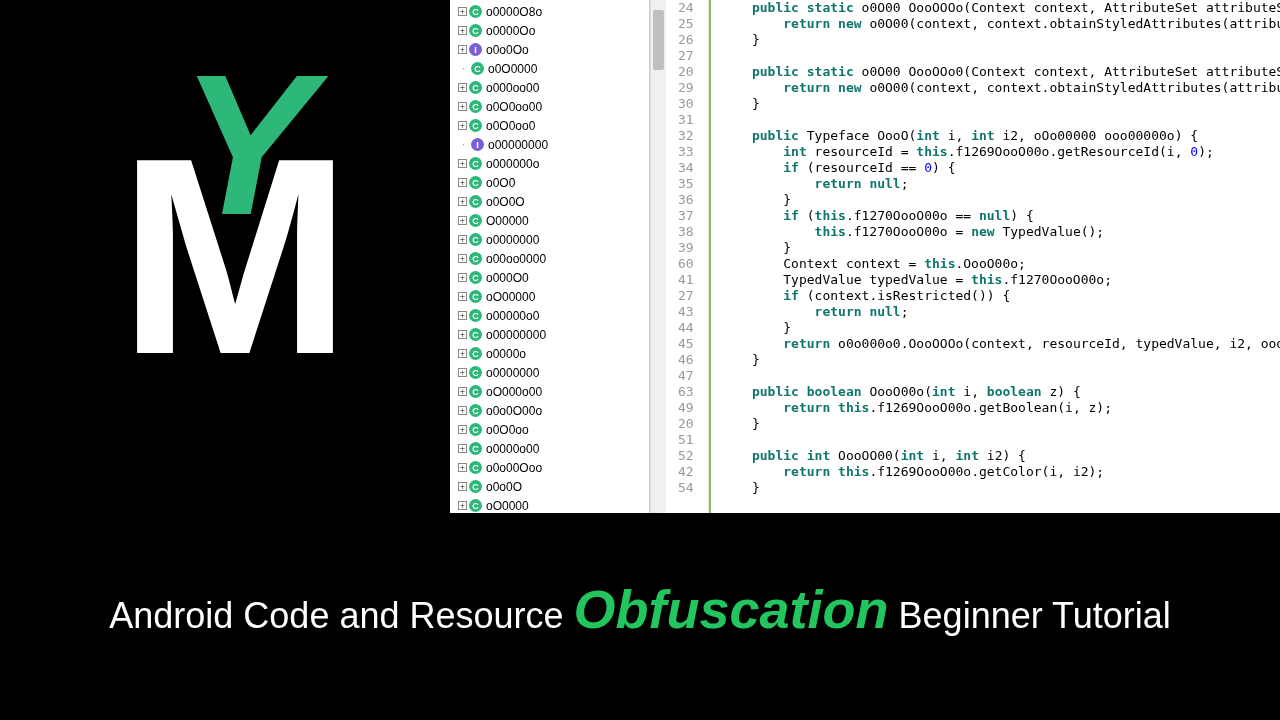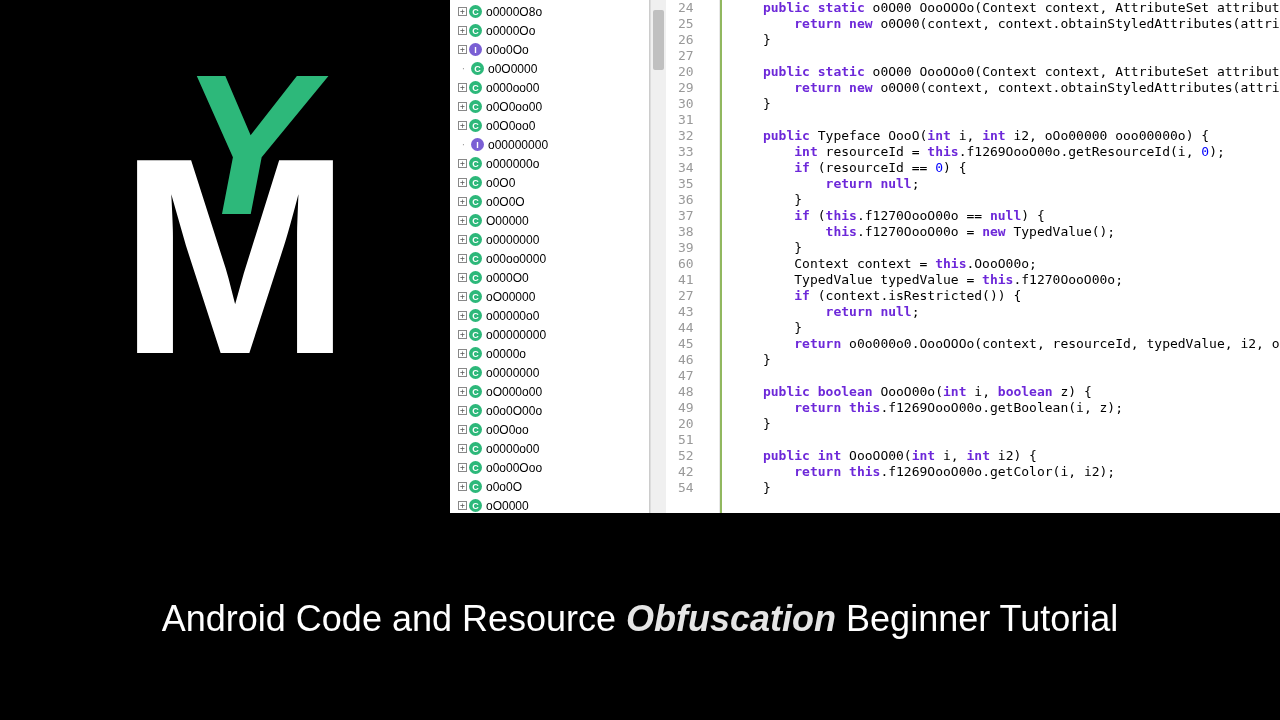--- a/index.html
+++ b/index.html
@@ -118,50 +118,50 @@
   display: flex;
   font-family: Consolas, monospace;
   font-size: 13px;
   overflow: hidden;
 }
 .gutter {
   background: #fff;
   border-right: 1px solid #e8e8e8;
   color: #999;
   text-align: left;
-  padding: 0 25px 0 12px;
+  padding: 0 14px 0 12px;
   line-height: 16px;
 }
 .gutter-line { height: 16px; }
 .code-area {
   flex: 1;
   border-left: 2px solid #91b85f;
   padding-left: 10px;
   line-height: 16px;
   white-space: pre;
   overflow: hidden;
 }
 .code-line { height: 16px; }
-.kw { color: #6d28d9; font-weight: bold; }
+.kw { color: #0f766e; font-weight: bold; }
 .num { color: #0000ff; }
 .caption {
   position: absolute;
   bottom: 80px;
   left: 0;
   right: 0;
   text-align: center;
   color: #fff;
   font-size: 36px;
   font-family: 'Segoe UI', Arial, sans-serif;
 }
 .caption .highlight {
-  color: #e5e5e5;
+  color: #22c55e;
   font-style: italic;
   font-weight: bold;
-  font-size: 36px;
+  font-size: 54px;
 }
 </style>
 </head>
 <body>
 
 <div class="logo-area">
   <div class="logo-m">M</div>
   <div class="logo-y">Y</div>
 </div>
 
@@ -325,21 +325,21 @@
         <div class="gutter-line">38</div>
         <div class="gutter-line">39</div>
         <div class="gutter-line">60</div>
         <div class="gutter-line">41</div>
         <div class="gutter-line">27</div>
         <div class="gutter-line">43</div>
         <div class="gutter-line">44</div>
         <div class="gutter-line">45</div>
         <div class="gutter-line">46</div>
         <div class="gutter-line">47</div>
-        <div class="gutter-line">48</div>
+        <div class="gutter-line">63</div>
         <div class="gutter-line">49</div>
         <div class="gutter-line">20</div>
         <div class="gutter-line">51</div>
         <div class="gutter-line">52</div>
         <div class="gutter-line">42</div>
         <div class="gutter-line">54</div>
       </div>
     <div class="code-area" id="code"><div class="code-line"><span>    </span><span class="kw">public</span><span> </span><span class="kw">static</span><span> o0O00 OooOOOo(Context context, AttributeSet attributeSet, </span></div><div class="code-line"><span>        </span><span class="kw">return</span><span> </span><span class="kw">new</span><span> o0O00(context, context.obtainStyledAttributes(attributeSet, i</span></div><div class="code-line">    }</div><div class="code-line"></div><div class="code-line"><span>    </span><span class="kw">public</span><span> </span><span class="kw">static</span><span> o0O00 OooOOo0(Context context, AttributeSet attributeSet, </span></div><div class="code-line"><span>        </span><span class="kw">return</span><span> </span><span class="kw">new</span><span> o0O00(context, context.obtainStyledAttributes(attributeSet, i</span></div><div class="code-line">    }</div><div class="code-line"></div><div class="code-line"><span>    </span><span class="kw">public</span><span> Typeface OooO(</span><span class="kw">int</span><span> i, </span><span class="kw">int</span><span> i2, oOo00000 ooo00000o) {</span></div><div class="code-line"><span>        </span><span class="kw">int</span><span> resourceId = </span><span class="kw">this</span><span>.f1269OooO00o.getResourceId(i, </span><span class="num">0</span><span>);</span></div><div class="code-line"><span>        </span><span class="kw">if</span><span> (resourceId == </span><span class="num">0</span><span>) {</span></div><div class="code-line"><span>            </span><span class="kw">return</span><span> </span><span class="kw">null</span><span>;</span></div><div class="code-line">        }</div><div class="code-line"><span>        </span><span class="kw">if</span><span> (</span><span class="kw">this</span><span>.f1270OooO00o == </span><span class="kw">null</span><span>) {</span></div><div class="code-line"><span>            </span><span class="kw">this</span><span>.f1270OooO00o = </span><span class="kw">new</span><span> TypedValue();</span></div><div class="code-line">        }</div><div class="code-line"><span>        Context context = </span><span class="kw">this</span><span>.OooO00o;</span></div><div class="code-line"><span>        TypedValue typedValue = </span><span class="kw">this</span><span>.f1270OooO00o;</span></div><div class="code-line"><span>        </span><span class="kw">if</span><span> (context.isRestricted()) {</span></div><div class="code-line"><span>            </span><span class="kw">return</span><span> </span><span class="kw">null</span><span>;</span></div><div class="code-line">        }</div><div class="code-line"><span>        </span><span class="kw">return</span><span> o0o000o0.OooOOOo(context, resourceId, typedValue, i2, ooo00000o, r</span></div><div class="code-line">    }</div><div class="code-line"></div><div class="code-line"><span>    </span><span class="kw">public</span><span> </span><span class="kw">boolean</span><span> OooO00o(</span><span class="kw">int</span><span> i, </span><span class="kw">boolean</span><span> z) {</span></div><div class="code-line"><span>        </span><span class="kw">return</span><span> </span><span class="kw">this</span><span>.f1269OooO00o.getBoolean(i, z);</span></div><div class="code-line">    }</div><div class="code-line"></div><div class="code-line"><span>    </span><span class="kw">public</span><span> </span><span class="kw">int</span><span> OooOO00(</span><span class="kw">int</span><span> i, </span><span class="kw">int</span><span> i2) {</span></div><div class="code-line"><span>        </span><span class="kw">return</span><span> </span><span class="kw">this</span><span>.f1269OooO00o.getColor(i, i2);</span></div><div class="code-line">    }</div></div>
   </div>
 </div>

